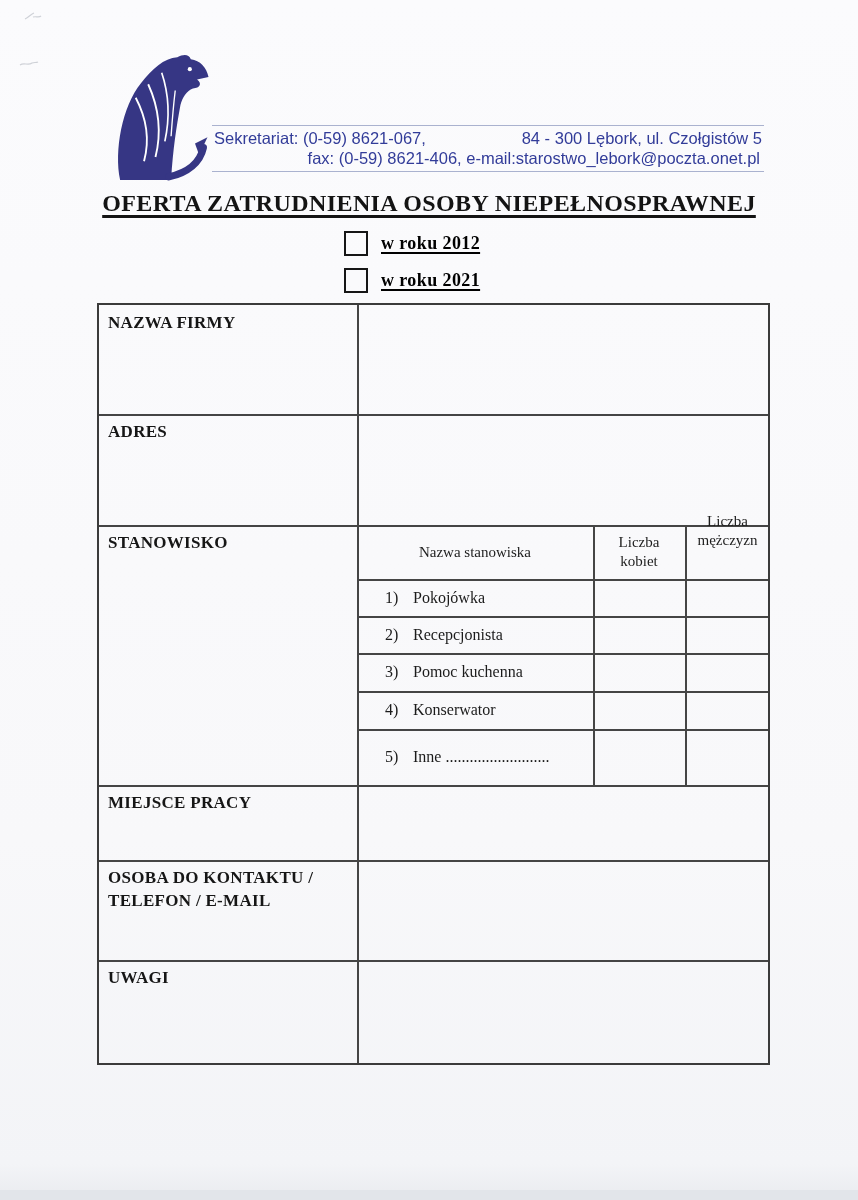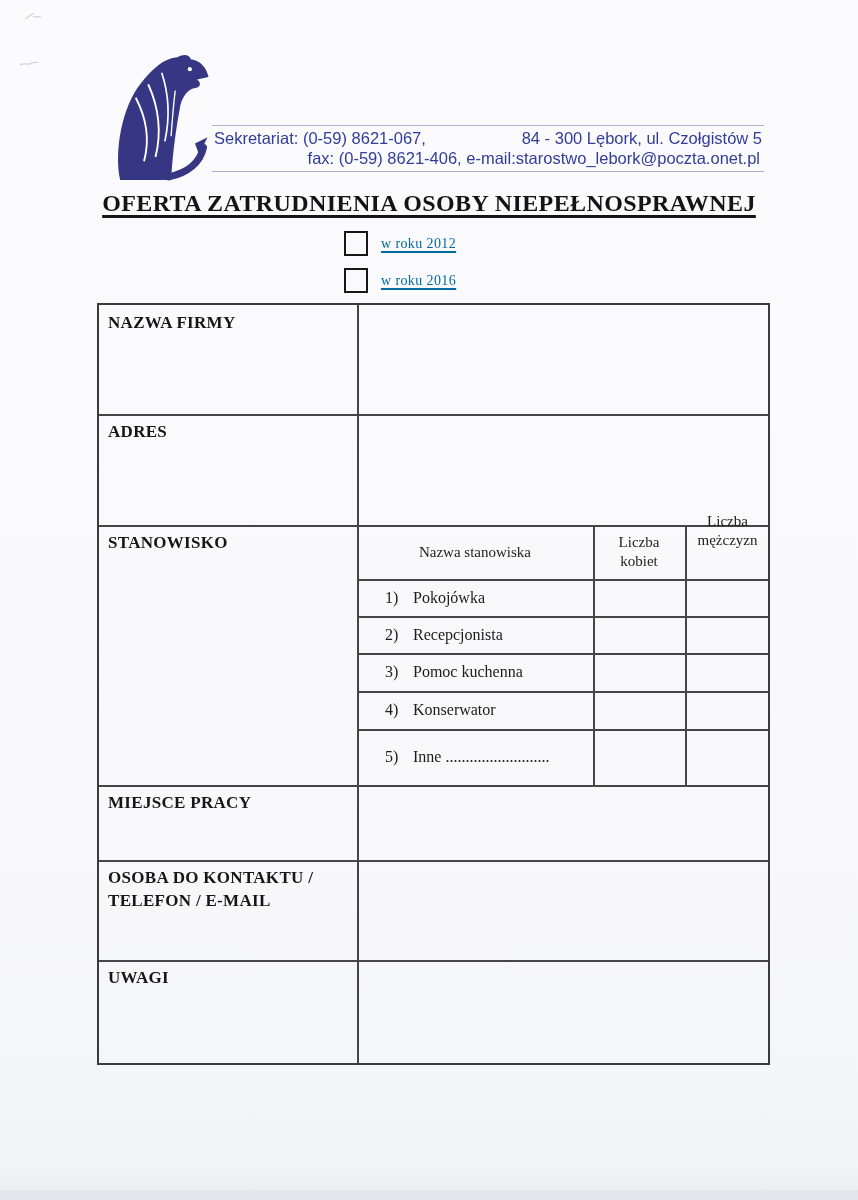--- a/index.html
+++ b/index.html
@@ -34,21 +34,21 @@
     font-size:24px;font-weight:700;color:#141414;letter-spacing:.4px;
     text-decoration:underline;text-decoration-thickness:2.5px;text-underline-offset:4px;
     white-space:nowrap;
   }
   .year-row{left:344px;display:flex;align-items:center;gap:13px;height:25px;}
   .year-box{
     width:20px;height:21px;border:2.5px solid #161616;background:transparent;
     flex:0 0 auto;
   }
   .year-label{
-    font-size:14px;font-weight:400;color:#0369a1;letter-spacing:.4px;
+    font-size:18px;font-weight:700;color:#000000;letter-spacing:.4px;
     text-decoration:underline;text-decoration-thickness:2px;text-underline-offset:3px;
     white-space:nowrap;
   }
   
   .form-table{
     left:97px;top:303px;width:673px;height:762px;
     border:2px solid #3b3b3b;box-sizing:border-box;
   }
   .line{background:#454545;}
   .hline{left:0;width:100%;height:1.5px;}
@@ -105,21 +105,21 @@
 </div>
 
 <div class="abs doc-title">OFERTA ZATRUDNIENIA OSOBY NIEPEŁNOSPRAWNEJ</div>
 
 <div class="abs year-row" style="top:231px;">
   <span class="year-box"></span>
   <span class="year-label">w roku 2012</span>
 </div>
 <div class="abs year-row" style="top:268px;">
   <span class="year-box"></span>
-  <span class="year-label">w roku 2016</span>
+  <span class="year-label">w roku 2021</span>
 </div>
 
 <div class="abs form-table">
 
   <div class="abs line vline" style="left:258px;"></div>
   <div class="abs line hline" style="top:109px;"></div>
   <div class="abs line hline" style="top:220px;"></div>
   <div class="abs line hline" style="top:480px;"></div>
   <div class="abs line hline" style="top:555px;"></div>
   <div class="abs line hline" style="top:655px;"></div>

